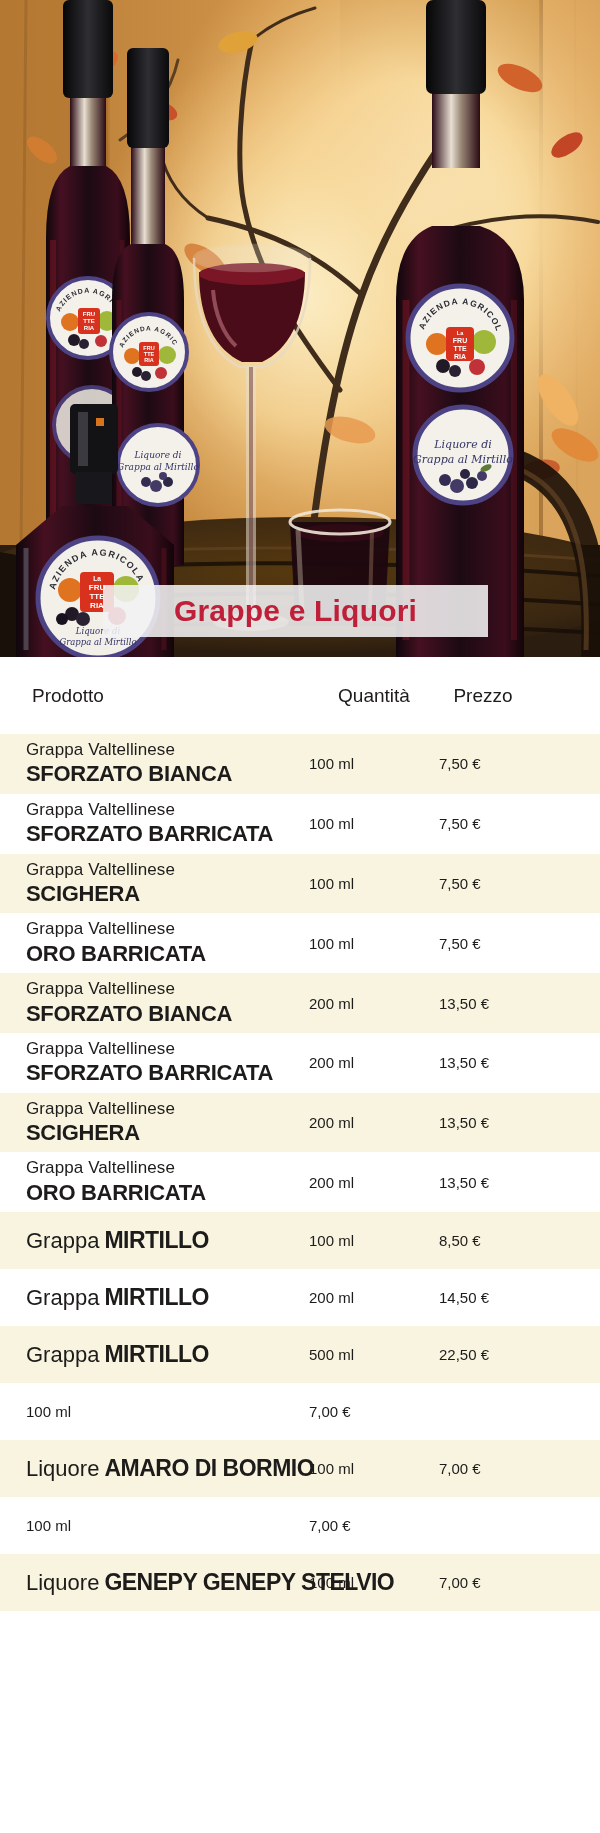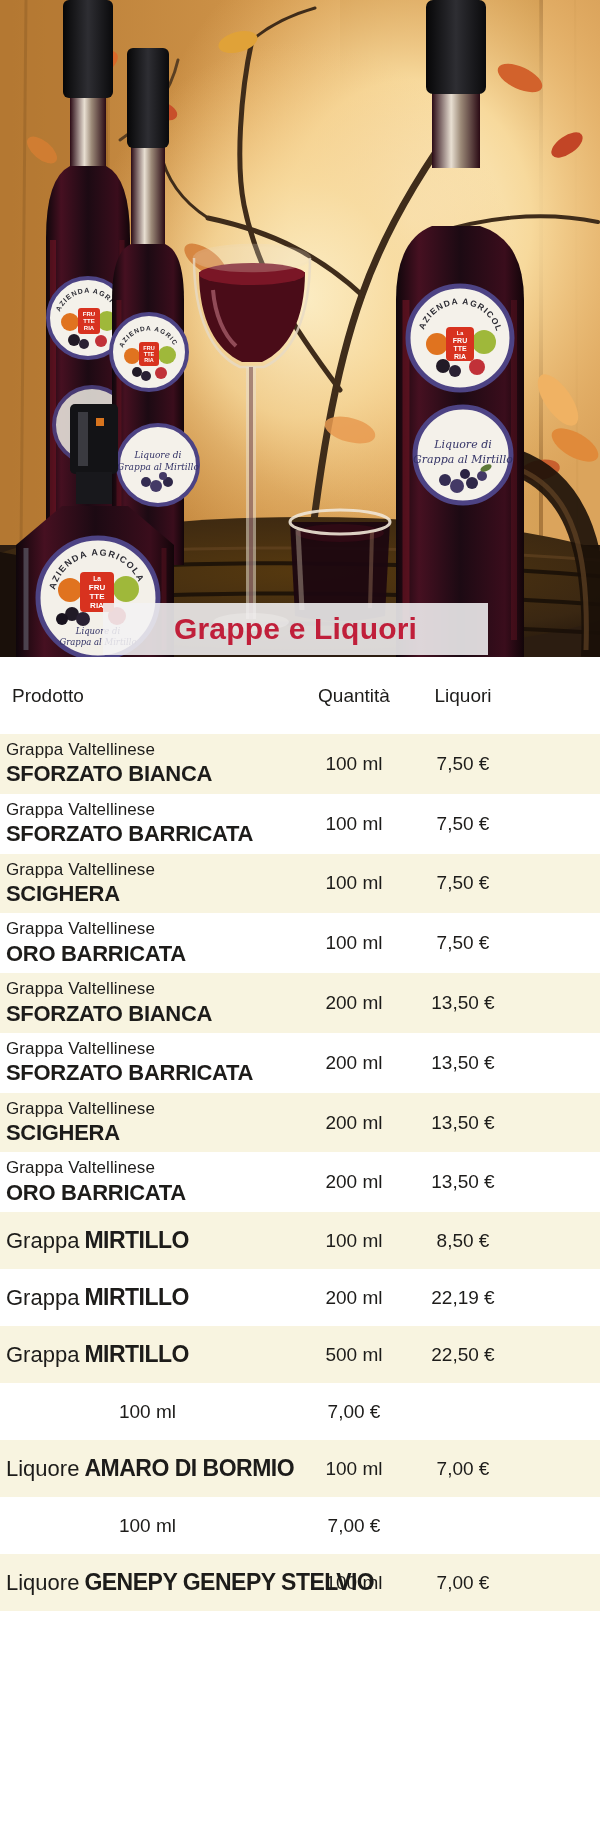--- a/index.html
+++ b/index.html
@@ -7,42 +7,42 @@
     width:600px;height:1833px;overflow:hidden;background:#ffffff;
     font-family:"Liberation Sans",sans-serif;color:#1d1c1a;
     --stripe:#f8f4e0;--banner-red:#c01f3a;
   }
   .page{width:600px;position:relative;}
 
   
   .hero{position:relative;width:600px;height:657px;overflow:hidden;background:#c98a42;}
   .hero svg{display:block;}
   .banner{
-    position:absolute;left:103px;top:603px;width:385px;height:52px;
+    position:absolute;left:103px;top:585px;width:385px;height:52px;
     background:rgba(242,241,242,0.88);
     display:flex;align-items:center;justify-content:center;
   }
   .banner-title{
     margin:0;font-size:30px;line-height:1;font-weight:700;
     color:var(--banner-red);letter-spacing:0.2px;
   }
 
   
   .table{width:600px;}
   .thead,.row{
     display:grid;grid-template-columns:283px 130px 88px;
-    padding-left:6px;padding-right:82px;align-items:center;
+    padding-left:26px;padding-right:82px;align-items:center;
   }
   .thead{height:77px;}
   .th{font-size:19px;font-weight:400;color:#1d1c1a;}
   .th.product{padding-left:6px;}
   .th.qty,.th.price{text-align:center;}
   .row{min-height:57px;}
   .row.stripe{background:var(--stripe);}
-  .row .cell.qty,.row .cell.price{text-align:center;font-size:19px;white-space:nowrap;}
+  .row .cell.qty,.row .cell.price{font-size:15px;white-space:nowrap;}
   .cell.product{line-height:1.2;padding:6px 0;white-space:nowrap;}
   .row.twoline .category{display:block;font-size:17px;letter-spacing:0.1px;}
   .row.twoline .name{
     display:block;font-size:22px;font-weight:700;letter-spacing:-0.3px;margin-top:1px;
   }
   .row.inline .category{font-size:22px;}
   .row.inline .name{font-size:23px;font-weight:700;letter-spacing:-0.5px;margin-left:5px;}
 
   .label-script{font-family:"DejaVu Serif",serif;font-style:italic;}
 </style>
@@ -290,21 +290,21 @@
 
     <div class="banner">
       <h1 class="banner-title">Grappe e Liquori</h1>
     </div>
   </div>
 
   <div class="table">
     <div class="thead">
       <div class="th product">Prodotto</div>
       <div class="th qty">Quantità</div>
-      <div class="th price">Liquori</div>
+      <div class="th price">Prezzo</div>
     </div>
     <div id="table-body">
         <div class="row twoline stripe">
           <div class="cell product">
             <span class="category">Grappa Valtellinese</span>
             <span class="name">SFORZATO BIANCA</span>
           </div>
           <div class="cell qty">100 ml</div>
           <div class="cell price">7,50 €</div>
         </div>
@@ -365,21 +365,21 @@
           <div class="cell price">13,50 €</div>
         </div>
         <div class="row inline stripe">
           <div class="cell product"><span class="category">Grappa</span><span class="name">MIRTILLO</span></div>
           <div class="cell qty">100 ml</div>
           <div class="cell price">8,50 €</div>
         </div>
         <div class="row inline">
           <div class="cell product"><span class="category">Grappa</span><span class="name">MIRTILLO</span></div>
           <div class="cell qty">200 ml</div>
-          <div class="cell price">22,19 €</div>
+          <div class="cell price">14,50 €</div>
         </div>
         <div class="row inline stripe">
           <div class="cell product"><span class="category">Grappa</span><span class="name">MIRTILLO</span></div>
           <div class="cell qty">500 ml</div>
           <div class="cell price">22,50 €</div>
         </div>
         <div class="row inline">
           <div class="cell qty">100 ml</div>
           <div class="cell price">7,00 €</div>
         </div>

